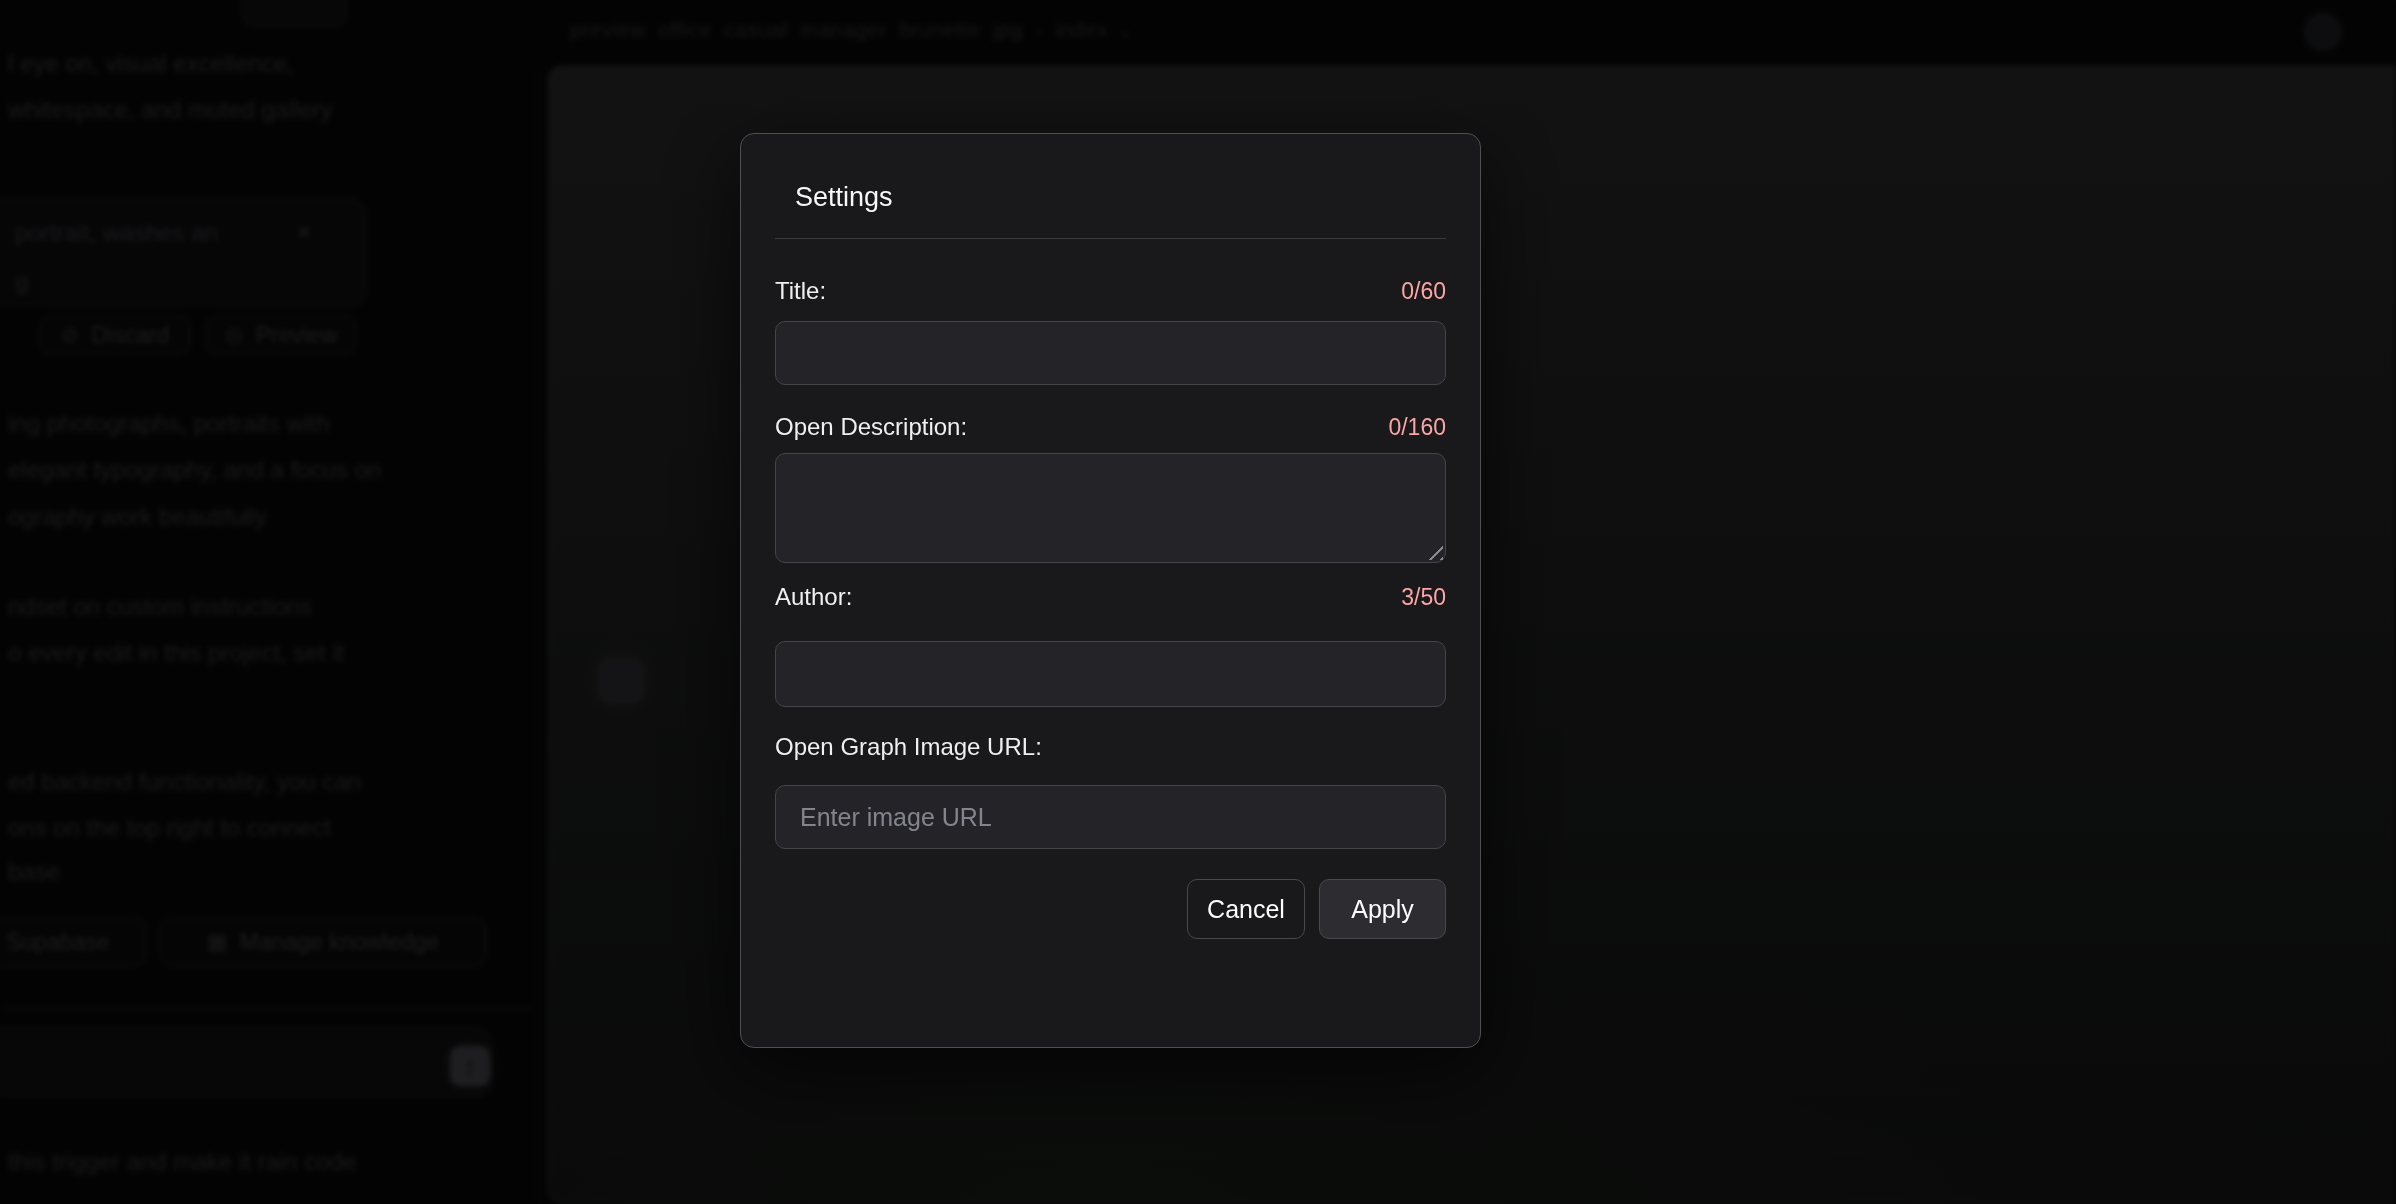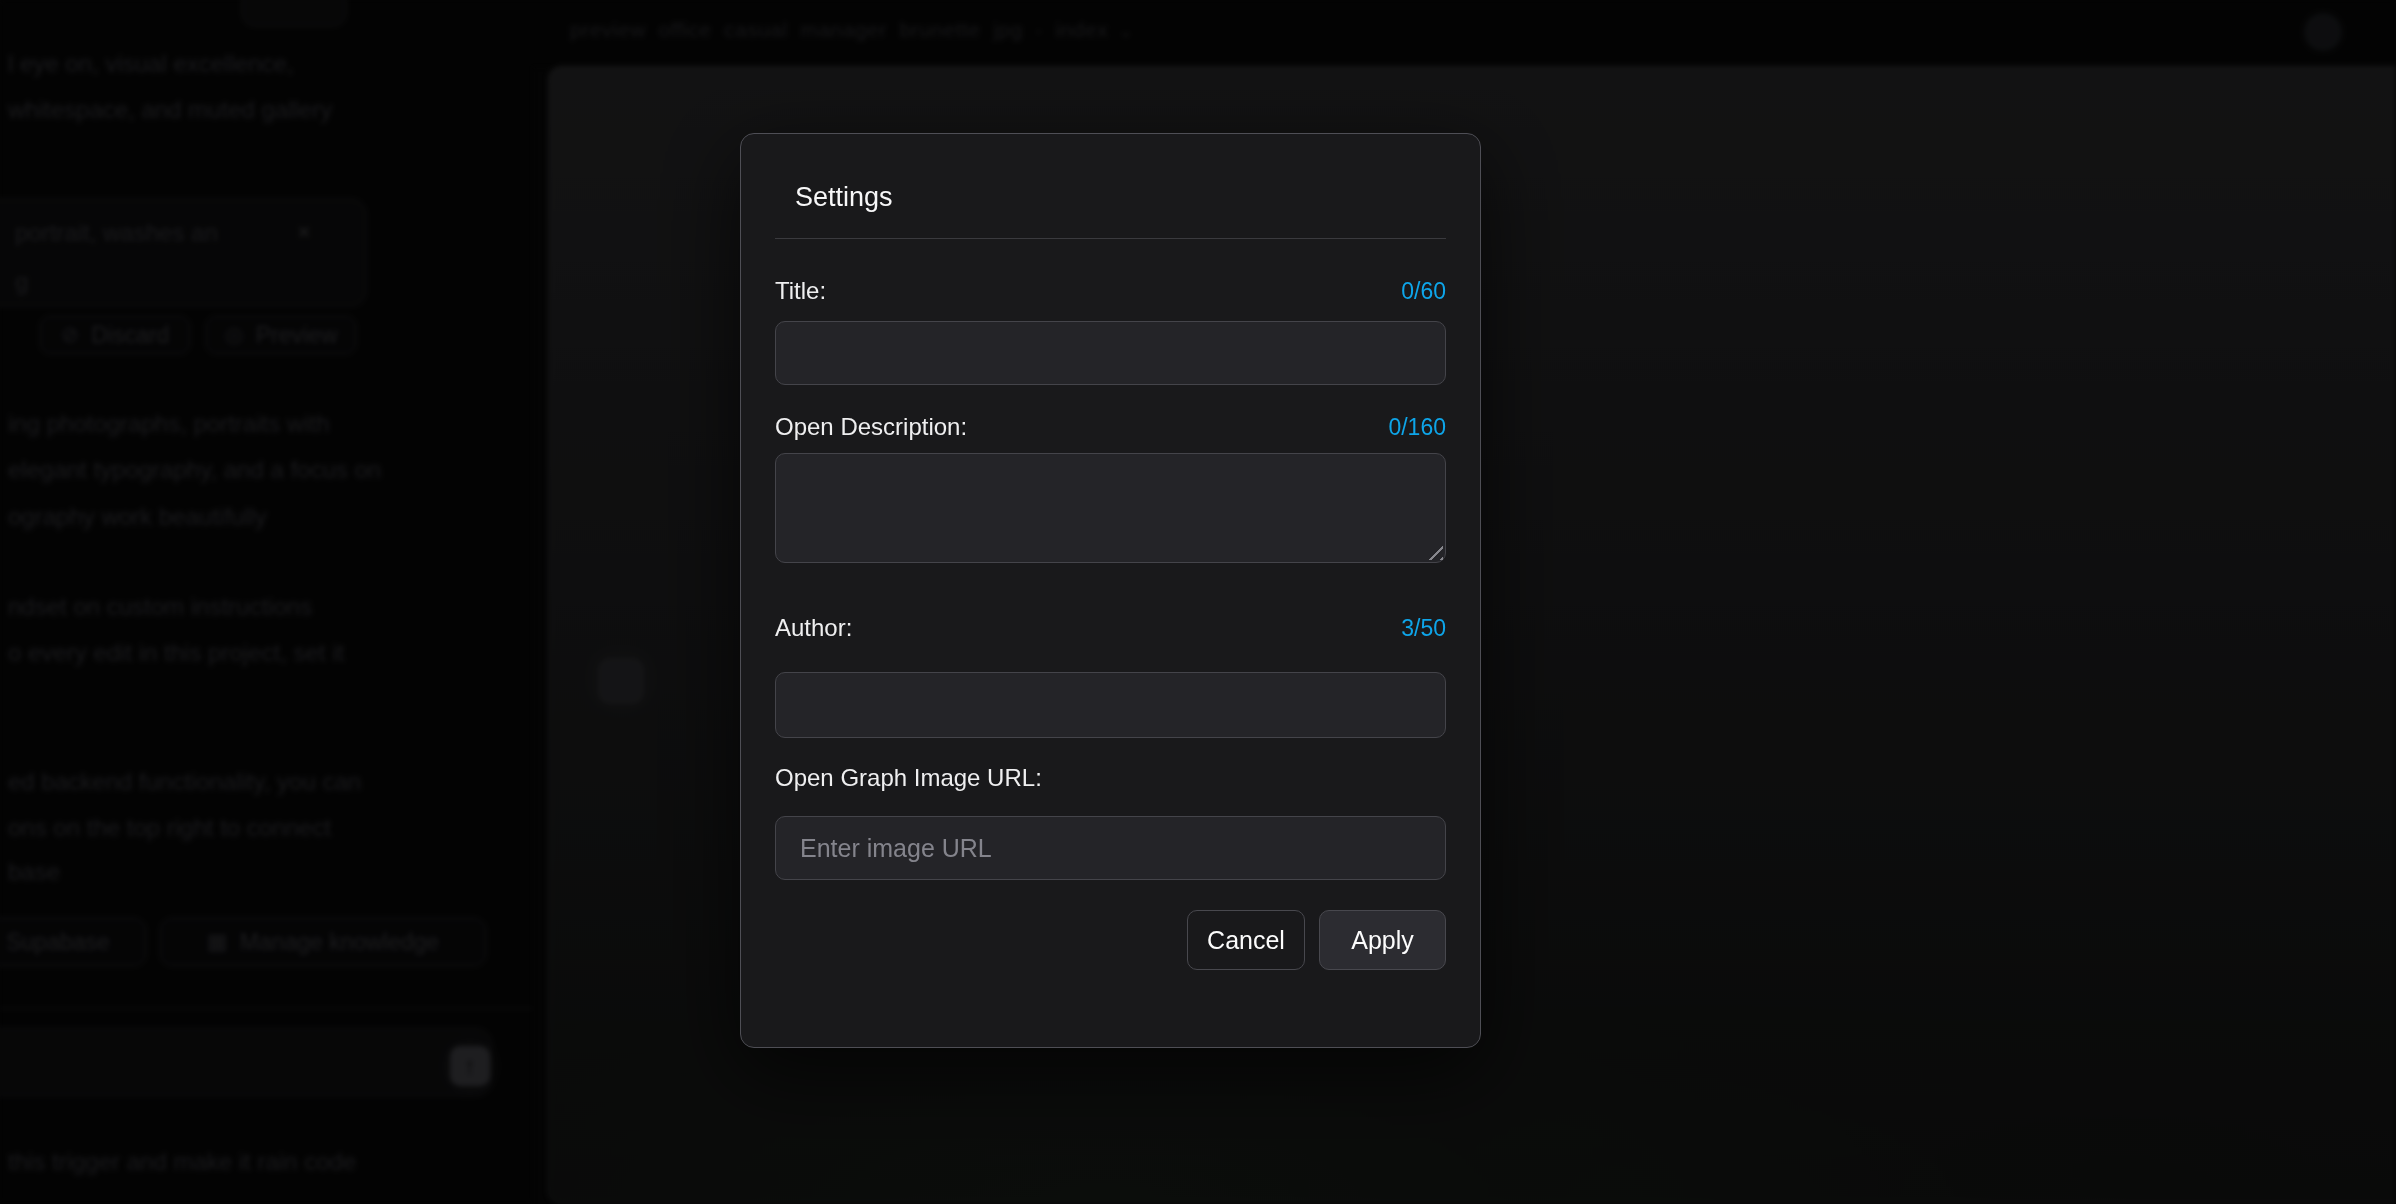--- a/index.html
+++ b/index.html
@@ -47,34 +47,34 @@
   
   .overlay { position:absolute; inset:0; background:rgba(0,0,0,.28); }
   .modal { position:absolute; left:740px; top:133px; width:741px; height:915px;
     background:#19191b; border:1px solid #4e4e55; border-radius:14px;
     padding:0 34px; box-shadow:0 24px 80px rgba(0,0,0,.65); color:#eee; }
   .modal-title { margin:46px 0 0 20px; font-size:27px; font-weight:500; color:#f7f7f8;
     line-height:34px; }
   .modal-divider { margin-top:24px; height:1px; background:#3a3a3e; }
   .label-row { display:flex; justify-content:space-between; }
   .field-label { font-size:24px; color:#efeff0; line-height:28px; }
-  .field-counter { font-size:23px; color:#0ea5e9; line-height:28px; }
+  .field-counter { font-size:23px; color:#fca5a5; line-height:28px; }
   .row-1 { margin-top:38px; }
   .inp { width:100%; background:#242428; border:1px solid #44444a; border-radius:10px;
     color:#e8e8ea; font-size:25px; font-family:"Liberation Sans", sans-serif;
     padding:0 24px; outline:none; }
   .inp::placeholder { color:#84848c; }
   .inp-title { margin-top:16px; height:64px; }
   .row-2 { margin-top:28px; }
   .ta-wrap { position:relative; margin-top:12px; }
   .inp-meta { display:block; height:110px; resize:none; padding:16px 24px; }
   .resize-handle { position:absolute; right:3px; bottom:3px; width:15px; height:15px;
     clip-path:polygon(100% 0,100% 100%,0 100%);
     background:repeating-linear-gradient(135deg, transparent 0 3px, #87878d 3px 5px, transparent 5px 8px); }
-  .row-3 { margin-top:51px; }
+  .row-3 { margin-top:20px; }
   .inp-author { margin-top:30px; height:66px; }
   .row-4 { margin-top:26px; }
   .inp-og { margin-top:24px; height:64px; }
   .helper { margin-top:14px; font-size:23px; color:#8f8f96; line-height:26px; }
   .btn-row { margin-top:30px; display:flex; justify-content:flex-end; gap:14px; }
   .btn { height:60px; border-radius:10px; border:1px solid #48484e; font-size:25px;
     color:#fcfcfc; display:flex; align-items:center; justify-content:center;
     font-family:"Liberation Sans", sans-serif; cursor:pointer; }
   .btn-cancel { width:118px; background:transparent; }
   .btn-apply { width:127px; background:#2c2c31; }

